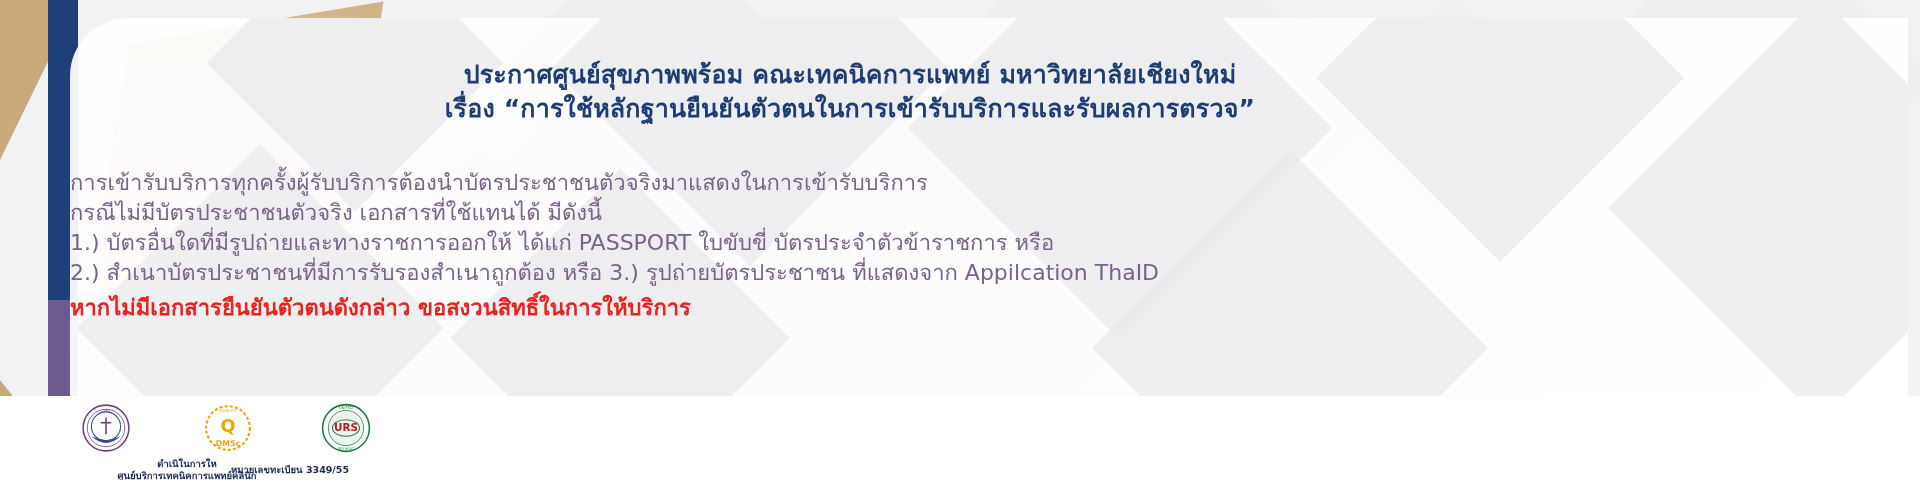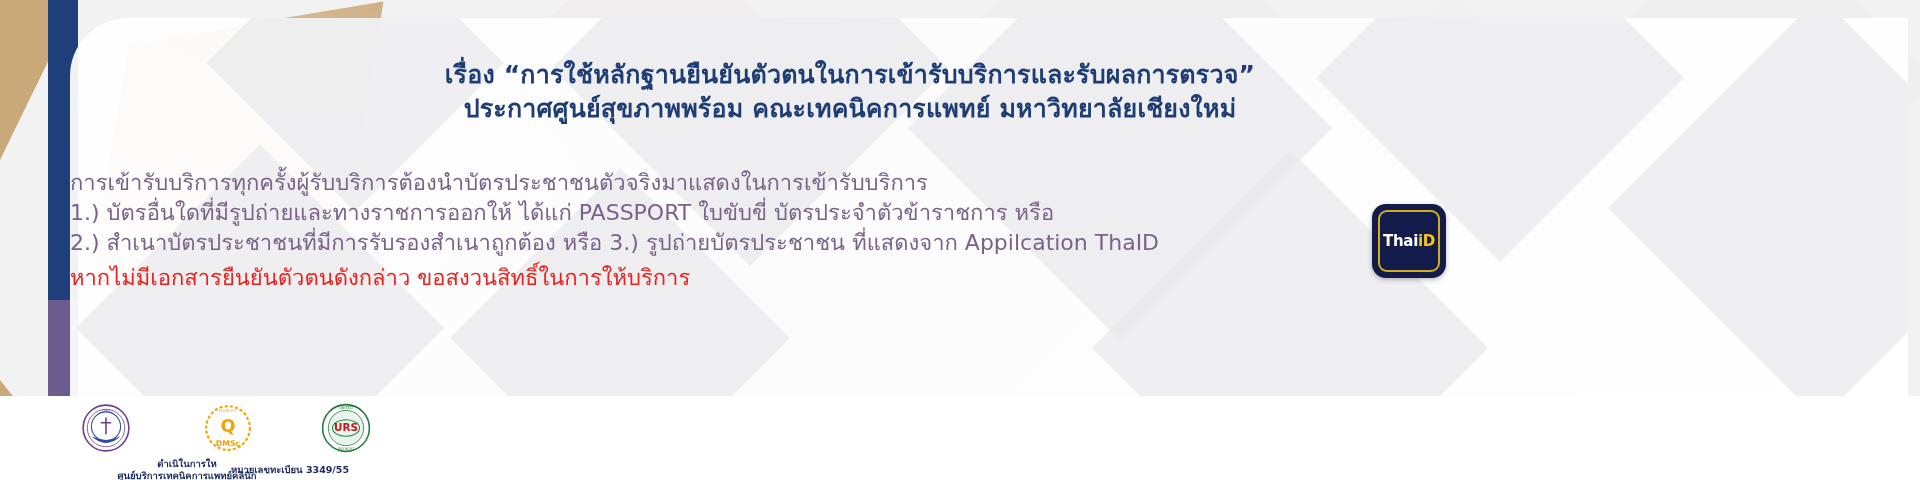--- a/index.html
+++ b/index.html
@@ -55,21 +55,21 @@
   .ct7 { left:430px; top:200px; width:240px; height:240px; transform:rotate(45deg); }
   .ct8 { left:1080px; top:190px; width:280px; height:280px; transform:rotate(45deg); }
 
   
   .content { position:absolute; left:0; top:0; width:1838px; height:378px; }
   .title-wrap { position:absolute; left:0; top:40px; width:1560px; text-align:center; }
   .title-line { color:#1d3d74; font-weight:bold; font-size:25px; line-height:34px; letter-spacing:.2px; }
 
   .body-wrap { position:absolute; left:0; top:130px; width:1560px; text-align:left;margin-top:20px; }
   .body-line { color:#7a6288; font-size:22px; line-height:30px; }
-  .warn-line { color:#e8231f; font-weight:normal; font-size:22px; line-height:32px; margin-top:4px; }
+  .warn-line { color:#e8231f; font-weight:bold; font-size:22px; line-height:32px; margin-top:4px; }
 
   
   .thaid {
     position:absolute; left:1302px; top:186px; width:74px; height:74px;
     background:#131b4a; border-radius:14px;
     box-shadow:0 2px 5px rgba(0,0,0,.25);
     display:flex; align-items:center; justify-content:center;
   }
   .thaid .ring { position:absolute; inset:6px; border:2px solid #f5c518; border-radius:9px; opacity:.85; }
   .thaid .txt { position:relative; color:#ffffff; font-size:15px; font-weight:bold; letter-spacing:-.3px; }
@@ -111,37 +111,32 @@
     <div class="cardtex ct3"></div>
     <div class="cardtex ct4"></div>
     <div class="cardtex ct5"></div>
     <div class="cardtex ct6"></div>
     <div class="cardtex ct7"></div>
     <div class="cardtex ct8"></div>
 
     <div class="content">
 
       <div class="title-wrap">
+        <div class="title-line">ประกาศศูนย์สุขภาพพร้อม คณะเทคนิคการแพทย์ มหาวิทยาลัยเชียงใหม่</div>
         <div class="title-line">เรื่อง “การใช้หลักฐานยืนยันตัวตนในการเข้ารับบริการและรับผลการตรวจ”</div>
-        <div class="title-line">ประกาศศูนย์สุขภาพพร้อม คณะเทคนิคการแพทย์ มหาวิทยาลัยเชียงใหม่</div>
       </div>
 
       <div class="body-wrap">
         <div class="body-line">การเข้ารับบริการทุกครั้งผู้รับบริการต้องนำบัตรประชาชนตัวจริงมาแสดงในการเข้ารับบริการ</div>
+        <div class="body-line">กรณีไม่มีบัตรประชาชนตัวจริง เอกสารที่ใช้แทนได้ มีดังนี้</div>
         <div class="body-line">1.)  บัตรอื่นใดที่มีรูปถ่ายและทางราชการออกให้ ได้แก่ PASSPORT ใบขับขี่ บัตรประจำตัวข้าราชการ หรือ</div>
         <div class="body-line">2.)  สำเนาบัตรประชาชนที่มีการรับรองสำเนาถูกต้อง   หรือ   3.) รูปถ่ายบัตรประชาชน ที่แสดงจาก Appilcation ThaID</div>
         <div class="warn-line">หากไม่มีเอกสารยืนยันตัวตนดังกล่าว ขอสงวนสิทธิ์ในการให้บริการ</div>
       </div>
 
-      <div class="thaid">
-        <div class="ring"></div>
-        <div class="txt">
-          <span>Thai</span><b>iD</b>
-        </div>
-      </div>
 
     </div>
   </div>
 
   <div class="bottom">
     <div class="logos">
 
       <svg class="logo" style="left:18px;" viewBox="0 0 100 100">
         <circle cx="50" cy="50" r="44" fill="none" stroke="#6b3f8c" stroke-width="3"></circle>
         <circle cx="50" cy="50" r="36" fill="none" stroke="#6b3f8c" stroke-width="1.5"></circle>

